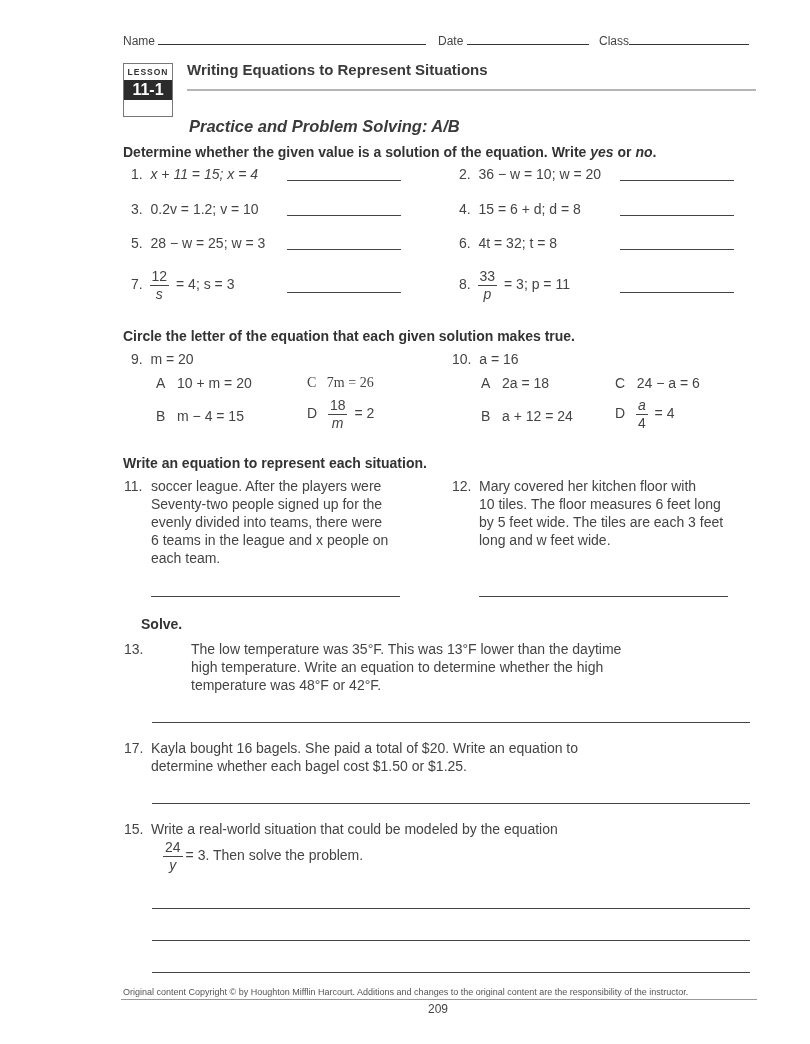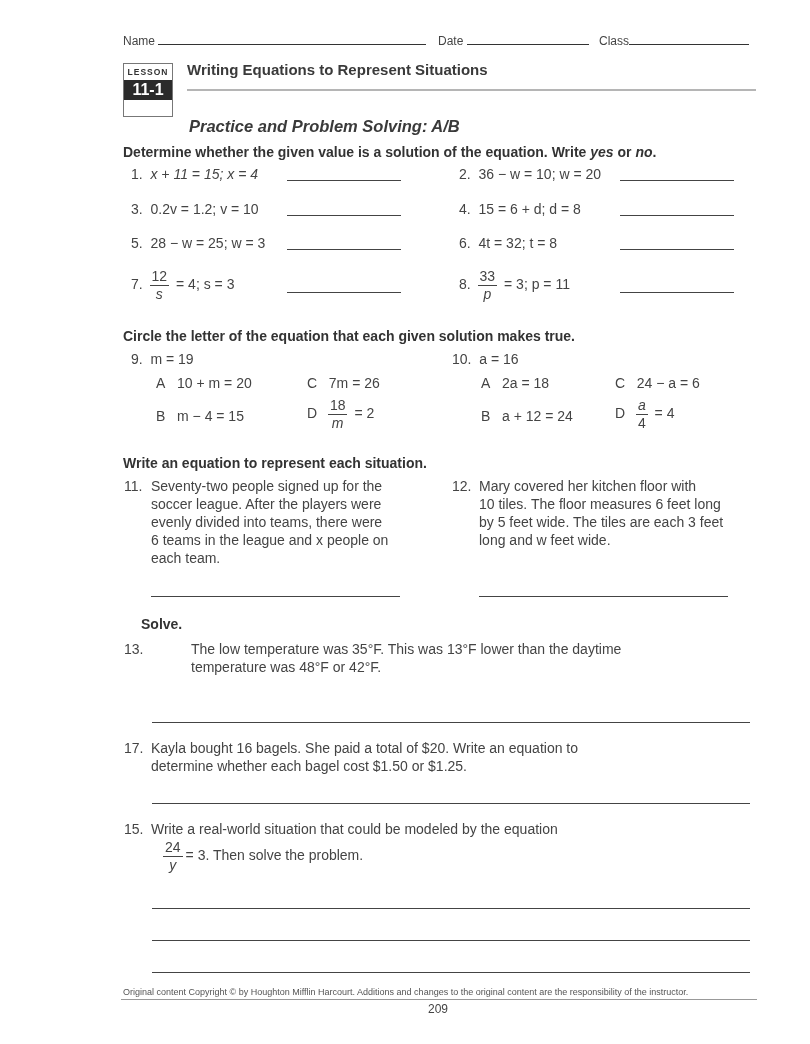--- a/index.html
+++ b/index.html
@@ -76,23 +76,23 @@
 <div class="ans" style="left:287px;top:292px;width:114px;"></div>
 <div class="abs item" style="left:459px;top:268px;">
   <span>8.</span>
   <span class="frac"><span class="n">33</span><span class="d" style="font-style:italic;">p</span></span>
   <span>= 3; p = 11</span>
 </div>
 <div class="ans" style="left:620px;top:292px;width:114px;"></div>
 
 <div class="abs instr" style="left:123px;top:328px;">Circle the letter of the equation that each given solution makes true.</div>
 
-<div class="abs item" style="left:131px;top:351px;"><span>9.</span>&nbsp; <span>m = 19</span></div>
+<div class="abs item" style="left:131px;top:351px;"><span>9.</span>&nbsp; <span>m = 20</span></div>
 <div class="abs item" style="left:156px;top:375px;"><span>A</span>&nbsp;&nbsp; <span>10 + m = 20</span></div>
-<div class="abs item" style="left:307px;top:375px;"><span>C</span>&nbsp;&nbsp; <span>7m = 26</span></div>
+<div class="abs item" style="left:307px;top:375px;font-family:Liberation Serif, serif;"><span>C</span>&nbsp;&nbsp; <span>7m = 26</span></div>
 <div class="abs item" style="left:156px;top:408px;"><span>B</span>&nbsp;&nbsp; <span>m − 4 = 15</span></div>
 <div class="abs item" style="left:307px;top:397px;">
   <span>D</span>&nbsp;
   <span class="frac"><span class="n">18</span><span class="d" style="font-style:italic;">m</span></span>
   <span>= 2</span>
 </div>
 
 <div class="abs item" style="left:452px;top:351px;"><span>10.</span>&nbsp; <span>a = 16</span></div>
 <div class="abs item" style="left:481px;top:375px;"><span>A</span>&nbsp;&nbsp; <span>2a = 18</span></div>
 <div class="abs item" style="left:615px;top:375px;"><span>C</span>&nbsp;&nbsp; <span>24 − a = 6</span></div>
@@ -101,22 +101,22 @@
   <span>D</span>&nbsp;
   <span class="frac"><span class="n" style="font-style:italic;">a</span><span class="d">4</span></span>
   <span>= 4</span>
 </div>
 
 <div class="abs instr" style="left:123px;top:455px;">Write an equation to represent each situation.</div>
 
 <div class="abs para" style="left:124px;top:477px;width:300px;">
   <div style="position:absolute;left:0;top:0;">11.</div>
   <div style="position:absolute;left:27px;top:0;width:290px;">
+    <div>soccer league. After the players were</div>
     <div>Seventy-two people signed up for the</div>
-    <div>soccer league. After the players were</div>
     <div>evenly divided into teams, there were</div>
     <div>6 teams in the league and x people on</div>
     <div>each team.</div>
   </div>
 </div>
 <div class="ans" style="left:151px;top:596px;width:249px;"></div>
 
 <div class="abs para" style="left:452px;top:477px;width:300px;">
   <div style="position:absolute;left:0;top:0;">12.</div>
   <div style="position:absolute;left:27px;top:0;width:290px;">
@@ -127,20 +127,21 @@
   </div>
 </div>
 <div class="ans" style="left:479px;top:596px;width:249px;"></div>
 
 <div class="abs instr" style="left:123px;top:616px;margin-left:18px;">Solve.</div>
 
 <div class="abs para" style="left:124px;top:640px;width:620px;">
   <div style="position:absolute;left:0;top:0;">13.</div>
   <div style="position:absolute;left:27px;top:0;width:600px;margin-left:40px;">
     <div>The low temperature was 35°F. This was 13°F lower than the daytime</div>
+    <div>high temperature. Write an equation to determine whether the high</div>
     <div>temperature was 48°F or 42°F.</div>
   </div>
 </div>
 <div class="ans" style="left:152px;top:722px;width:598px;"></div>
 
 <div class="abs para" style="left:124px;top:739px;width:620px;">
   <div style="position:absolute;left:0;top:0;">17.</div>
   <div style="position:absolute;left:27px;top:0;width:600px;">
     <div>Kayla bought 16 bagels. She paid a total of $20. Write an equation to</div>
     <div>determine whether each bagel cost $1.50 or $1.25.</div>

